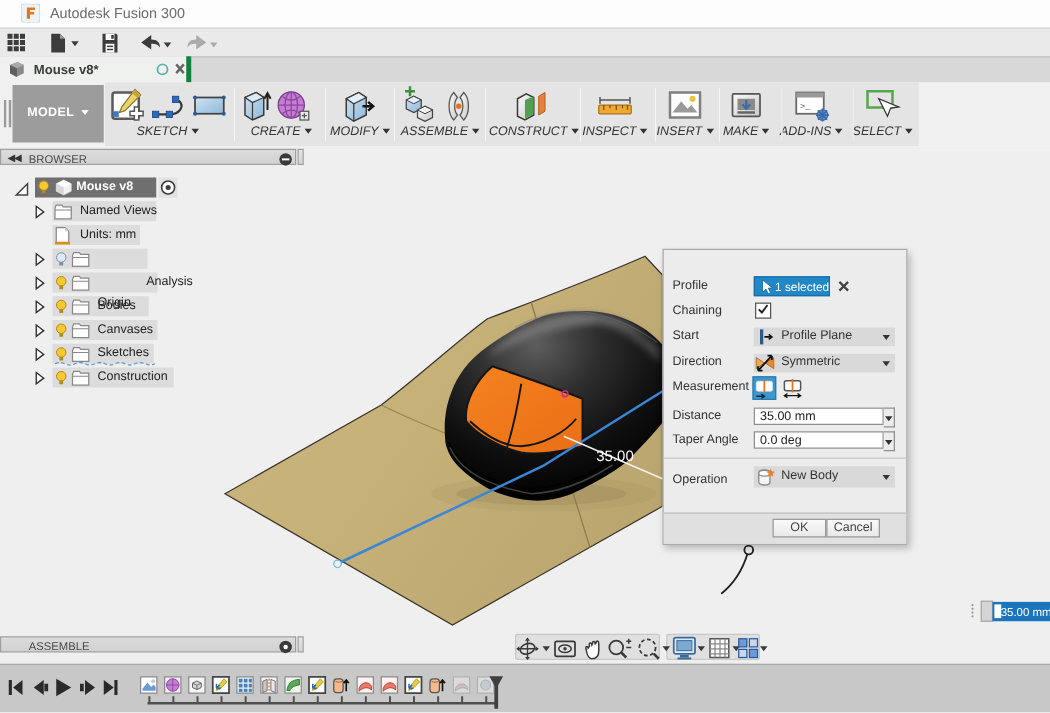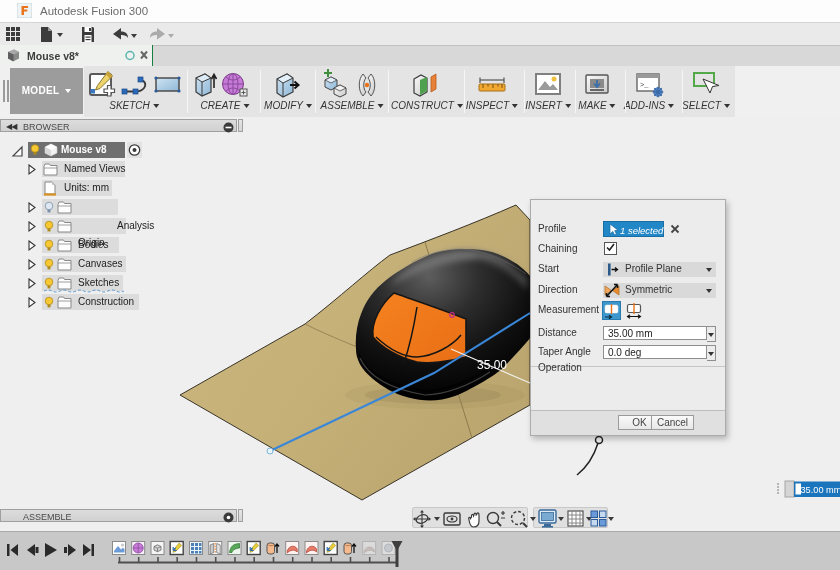--- a/index.html
+++ b/index.html
@@ -4,21 +4,21 @@
 <style>
 * { margin:0; padding:0; box-sizing:border-box; }
 html,body { width:840px; height:570px; overflow:hidden; }
 body { font-family:"Liberation Sans", sans-serif; position:relative; background:#fff; }
 .abs { position:absolute; }
 
 #titlebar { left:0; top:0; width:840px; height:22px; background:#fdfdfd; }
 #titlebar .txt { left:40px; top:4.5px; font-size:11.5px; color:#6b6b6b; }
 #qat { left:0; top:22px; width:840px; height:23px; background:#eaeaea; border-top:1px solid #d5d5d5; }
 #tabrow { left:0; top:45px; width:840px; height:21px; background:#d8d8d8; border-top:1px solid #c2c2c2;}
-#tab1 { left:0; top:45px; width:153px; height:21px; background:#eff1ef; border-right:1px solid #15803d; }
+#tab1 { left:0; top:45px; width:153px; height:21px; background:#eff1ef; border-right:4px solid #15803d; }
 #tab1 .txt { left:27px; top:4.5px; font-size:10.5px; font-weight:bold; color:#3c3c3c; }
 
 #ribbon { left:0; top:66px; width:840px; height:51px; background:#f0f0f0; }
 #ribbongrp { left:84px; top:66px; width:651px; height:51px; background:#e4e4e4; }
 #modelbtn { left:10px; top:68px; width:73px; height:46px; background:#9c9c9c; color:#fff; font-size:10px; font-weight:bold; text-align:center; line-height:46px; letter-spacing:.3px;}
 .rlabel { position:absolute; top:100px; font-size:10px; color:#333; white-space:nowrap; transform:translateX(-50%);font-style:italic; }
 .rsep { position:absolute; top:70px; width:1px; height:43px; background:#cccccc; border-right:1px solid #f6f6f6; }
 .caret { display:inline-block; width:0; height:0; border-left:3px solid transparent; border-right:3px solid transparent; border-top:4px solid #333; margin-left:3px; vertical-align:1px;}
 
 #viewport { left:0; top:117px; width:840px; height:414px; background:#efefef; }
@@ -355,21 +355,21 @@
     <use href="#bulb" x="44" y="277"></use>
     <use href="#folder" x="58" y="278"></use>
   <use href="#tri" x="29" y="298"></use>
     <use href="#bulb" x="44" y="296"></use>
     <use href="#folder" x="58" y="297"></use>
   <path d="M44 291 Q48 289 52 291 T60 291 T68 291 T76 291 T84 291 T92 291 T100 291 T108 291 T116 291 T124 291" fill="none" stroke="#5b9bd5" stroke-width="1" stroke-dasharray="3,2"></path>
 </svg>
 
 <div class="abs" id="dialog">
   <div class="dlbl" style="top:23px">Profile</div>
-  <div class="abs" style="left:72px;top:21px;width:61px;height:16px;background:#2287c6;border:1px solid #1a6da3;font-style:italic;">
+  <div class="abs" style="left:72px;top:21px;width:61px;height:16px;background:#2287c6;border:1px solid #1a6da3;">
     <svg style="position:absolute;left:3px;top:1px" width="12" height="13" viewBox="0 0 12 13">
       <path d="M3 1 L3 11 L5.8 8.4 L7.6 12 L9.4 11 L7.7 7.6 L11 7.2 Z" fill="#fff" stroke="#1a6da3" stroke-width="0.7"></path>
     </svg>
     <span style="position:absolute;left:16px;top:2.5px;font-size:9.5px;color:#fff;white-space:nowrap;">1 selected</span>
   </div>
   <svg class="abs" style="left:139px;top:24px" width="10" height="10" viewBox="0 0 10 10">
     <path d="M1.5 1.5 L8.5 8.5 M8.5 1.5 L1.5 8.5" stroke="#444" stroke-width="1.8"></path>
   </svg>
   <div class="dlbl" style="top:43px">Chaining</div>
   <div class="abs" style="left:73px;top:42px;width:13px;height:13px;background:#fff;border:1.5px solid #555;">
@@ -415,24 +415,33 @@
   <div class="dinput" style="top:126px">35.00 mm</div>
   <div class="abs" style="left:176px;top:126px;width:9px;height:16px;background:#ececec;border:1px solid #8f8f8f;border-left:none;">
     <div class="darrow" style="left:1px;top:6px"></div>
   </div>
   <div class="dlbl" style="top:146px">Taper Angle</div>
   <div class="dinput" style="top:145px">0.0 deg</div>
   <div class="abs" style="left:176px;top:145px;width:9px;height:16px;background:#ececec;border:1px solid #8f8f8f;border-left:none;">
     <div class="darrow" style="left:1px;top:6px"></div>
   </div>
   <div class="abs" style="left:0;top:166px;width:194px;height:1px;background:#c5c5c5"></div>
-  <div class="dlbl" style="top:162px">Operation</div>
+  <div class="dlbl" style="top:178px">Operation</div>
+  <div class="ddrop" style="top:173px;height:17px">
+    <svg style="position:absolute;left:2px;top:1px" width="16" height="16" viewBox="0 0 16 16">
+      <path d="M2 4.5 C2 2.8 4.2 2 6.5 2 C8.8 2 11 2.8 11 4.5 L11 11.5 C11 13.2 8.8 14 6.5 14 C4.2 14 2 13.2 2 11.5 Z" fill="#f5f5f5" stroke="#8a8a8a" stroke-width="1.1"></path>
+      <ellipse cx="6.5" cy="4.5" rx="4.5" ry="2.3" fill="#fdfdfd" stroke="#8a8a8a" stroke-width="1"></ellipse>
+      <path d="M11.5 1 L12.6 3.2 L15 3.4 L13.2 5 L13.7 7.4 L11.6 6.1 L9.5 7.4 L10 5 L8.2 3.4 L10.6 3.2 Z" fill="#f08020"></path>
+    </svg>
+    <span style="position:absolute;left:22px;top:2px">New Body</span>
+    <div class="darrow" style="right:4px;top:7px"></div>
+  </div>
   <div class="abs" style="left:0;top:210px;width:194px;height:25px;background:#e0e0e0;border-top:1px solid #bdbdbd"></div>
   <div class="dbtn" style="left:87px;top:215px;">OK</div>
-  <div class="dbtn" style="left:120px;top:215px;text-align:center;">Cancel</div>
+  <div class="dbtn" style="left:130px;top:215px;text-align:center;">Cancel</div>
 </div>
 
 <div class="abs panelbar" style="left:0;top:509px;width:237px;">
   <span style="position:absolute;left:22px;top:1.5px;">ASSEMBLE</span>
   <svg style="position:absolute;left:222px;top:1.5px" width="11" height="11" viewBox="0 0 11 11">
     <circle cx="5.5" cy="5.5" r="5" fill="#3a3a3a"></circle>
       <circle cx="5.5" cy="5.5" r="1.8" fill="#fff"></circle>
   </svg>
 </div>
 <div class="abs phandle" style="left:238px;top:509px;"></div>

